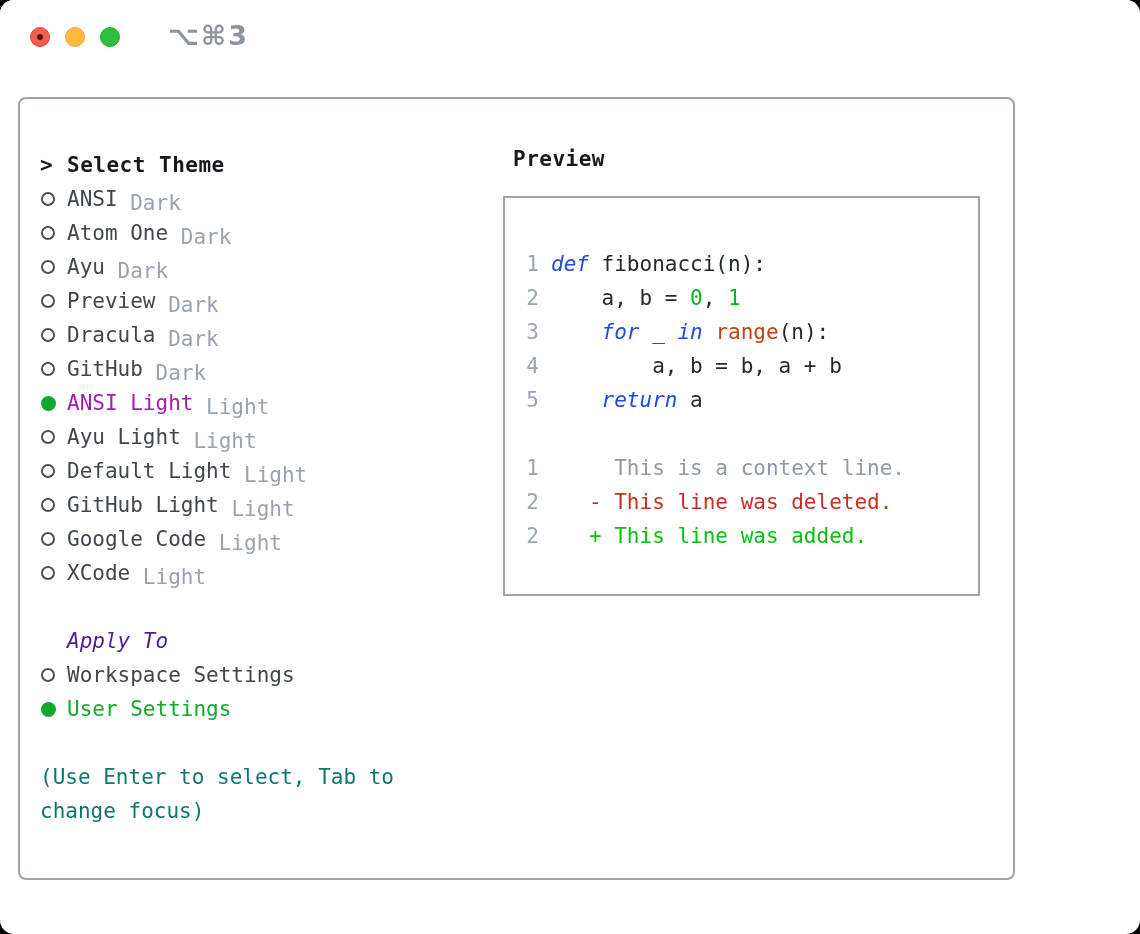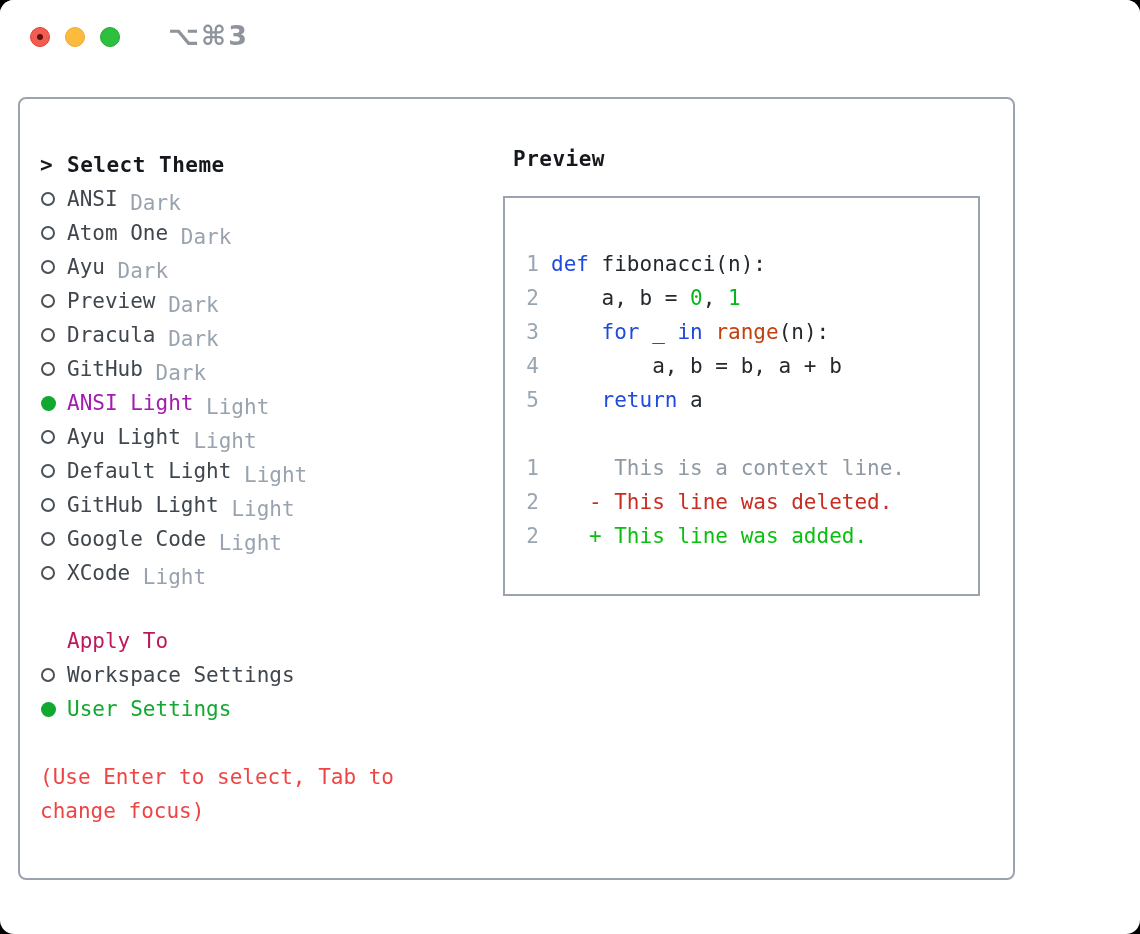--- a/index.html
+++ b/index.html
@@ -32,37 +32,37 @@
   .row { display:flex; align-items:center; height:34px; font-size:21px; }
   .marker { width:27px; flex:none; display:flex; align-items:center; }
   .cursor { font-weight:bold; color:#15181c; font-size:21px; }
   .circle { width:14px; height:14px; border-radius:50%; border:2px solid #4a5158; margin-left:1px; }
   .circle.filled { border:none; background:#10a82e; width:15px; height:15px; }
   .hdr { font-weight:bold; color:#15181c; letter-spacing:0.5px; }
   .item-name { color:#3f464d; white-space:pre; }
   .item-variant { color:#99a3af; white-space:pre;margin-top:8px; }
   .selected .item-name { color:#a21caf; }
   .apply-block { margin-top:34px; }
-  .apply-hdr { color:#be185d; }
+  .apply-hdr { color:#4c1d95;font-style:italic; }
   .opt-label { color:#3f464d; }
   .opt-selected .opt-label { color:#10a82e; }
-  .hint { margin-top:34px; color:#ef4444; font-size:21px; line-height:34px; white-space:pre; }
+  .hint { margin-top:34px; color:#0f766e; font-size:21px; line-height:34px; white-space:pre; }
 
   
   .right { position:absolute; left:483px; top:43px; width:479px; }
   .preview-title { font-weight:bold; color:#15181c; font-size:21px; height:34px;
     line-height:34px; margin-left:10px; letter-spacing:0.5px; }
   .preview-box {
     margin-top:20px; width:477px; height:400px;
     border:2px solid #9aa3af; background:#ffffff; padding:49px 0 0 20px; overflow:hidden;
   }
   .code-line { display:flex; height:34px; font-size:21px; line-height:34px; }
   .ln { flex:none; width:14px; text-align:right; color:#9aa5b2; }
   .lc { white-space:pre; margin-left:12px; color:#24292e; }
-  .tok-keyword { color:#2049df; }
+  .tok-keyword { color:#2049df;font-style:italic; }
   .tok-builtin { color:#c2410c; }
   .tok-number  { color:#09b41f; }
   .tok-plain   { color:#24292e; }
   .lc-context  { color:#8f99a4; }
   .lc-deleted  { color:#c92c21; }
   .lc-added    { color:#0bbf11; }
 </style>
 </head>
 <body>
 

